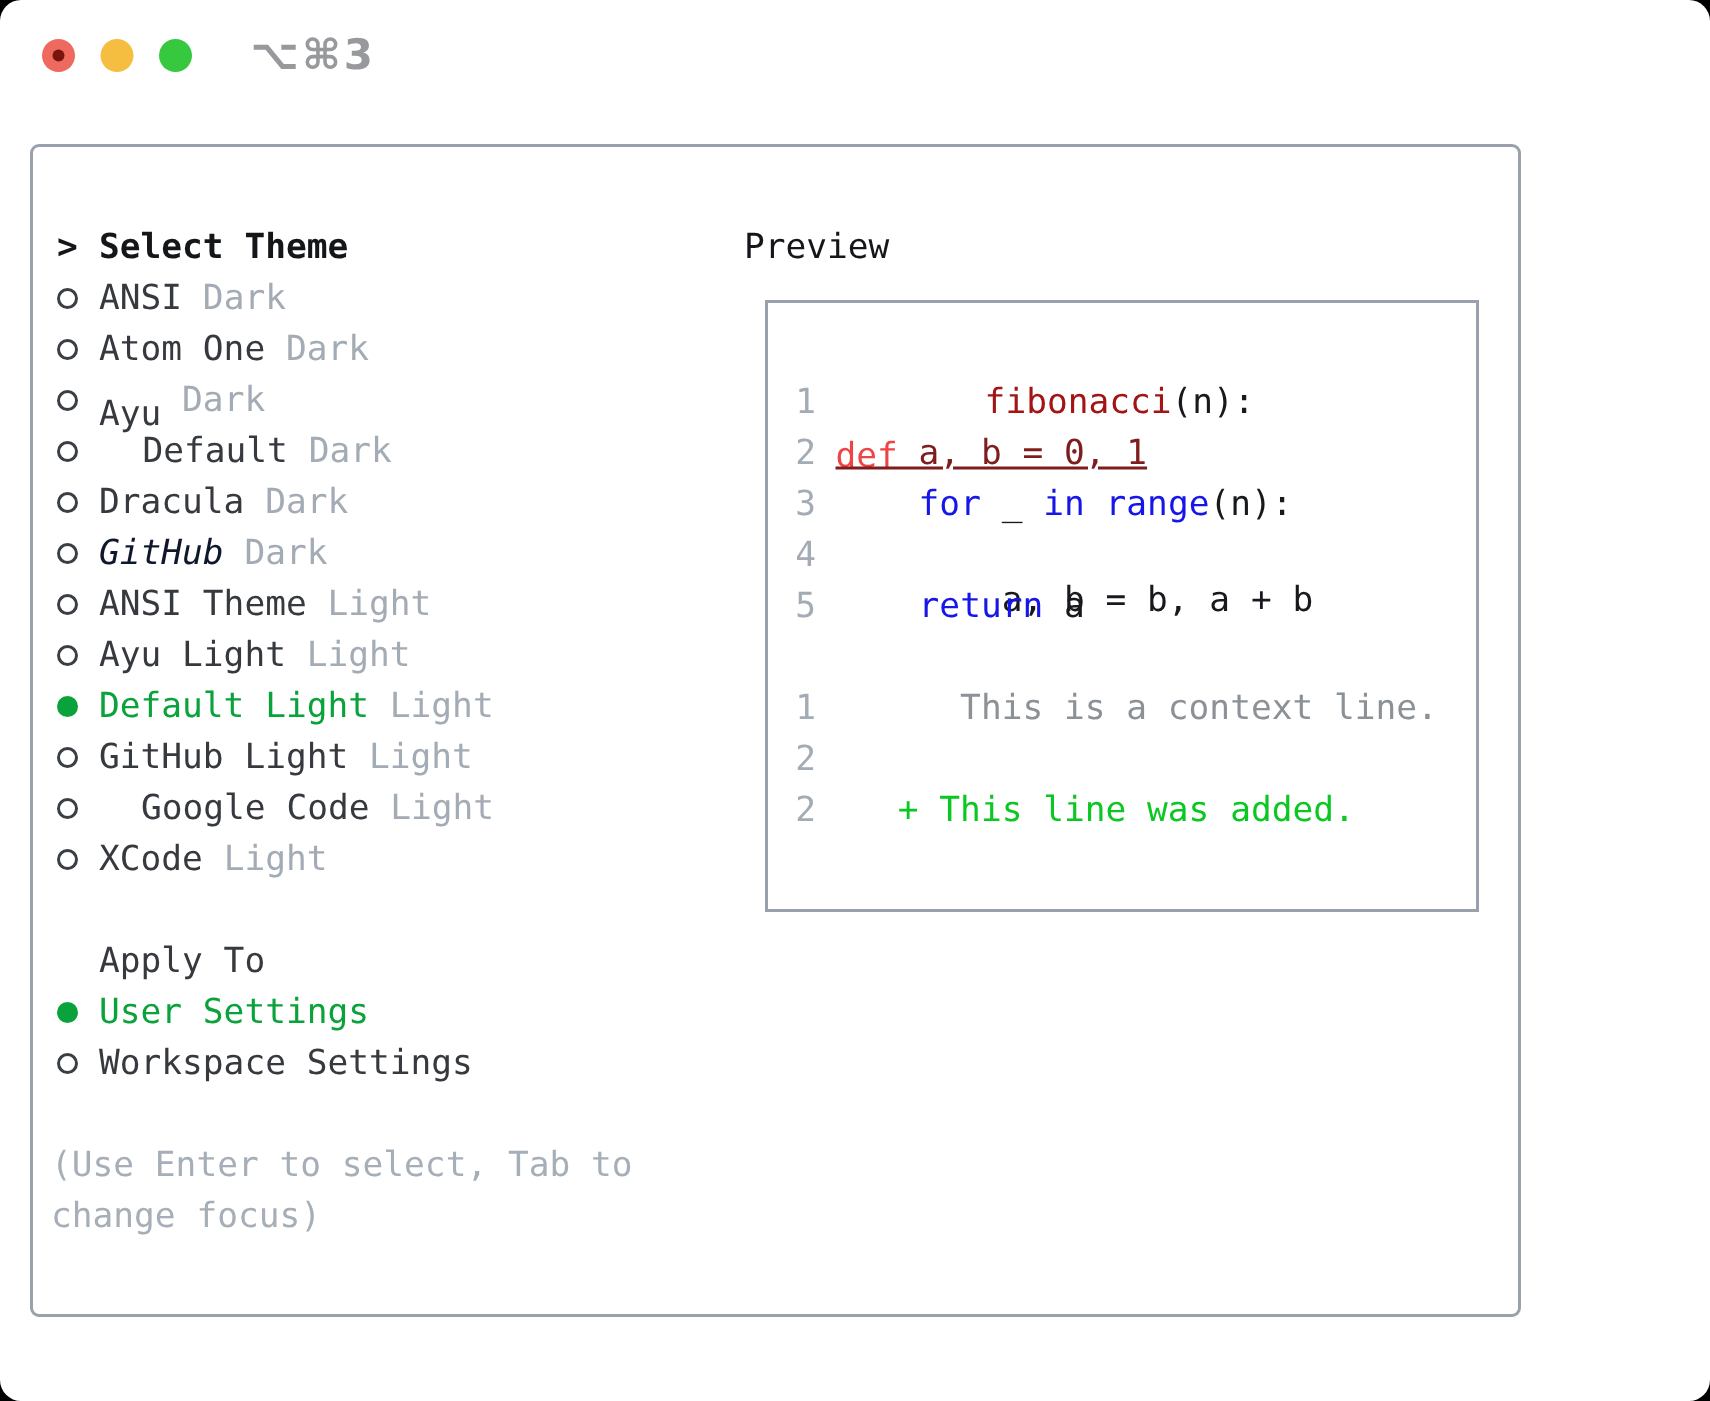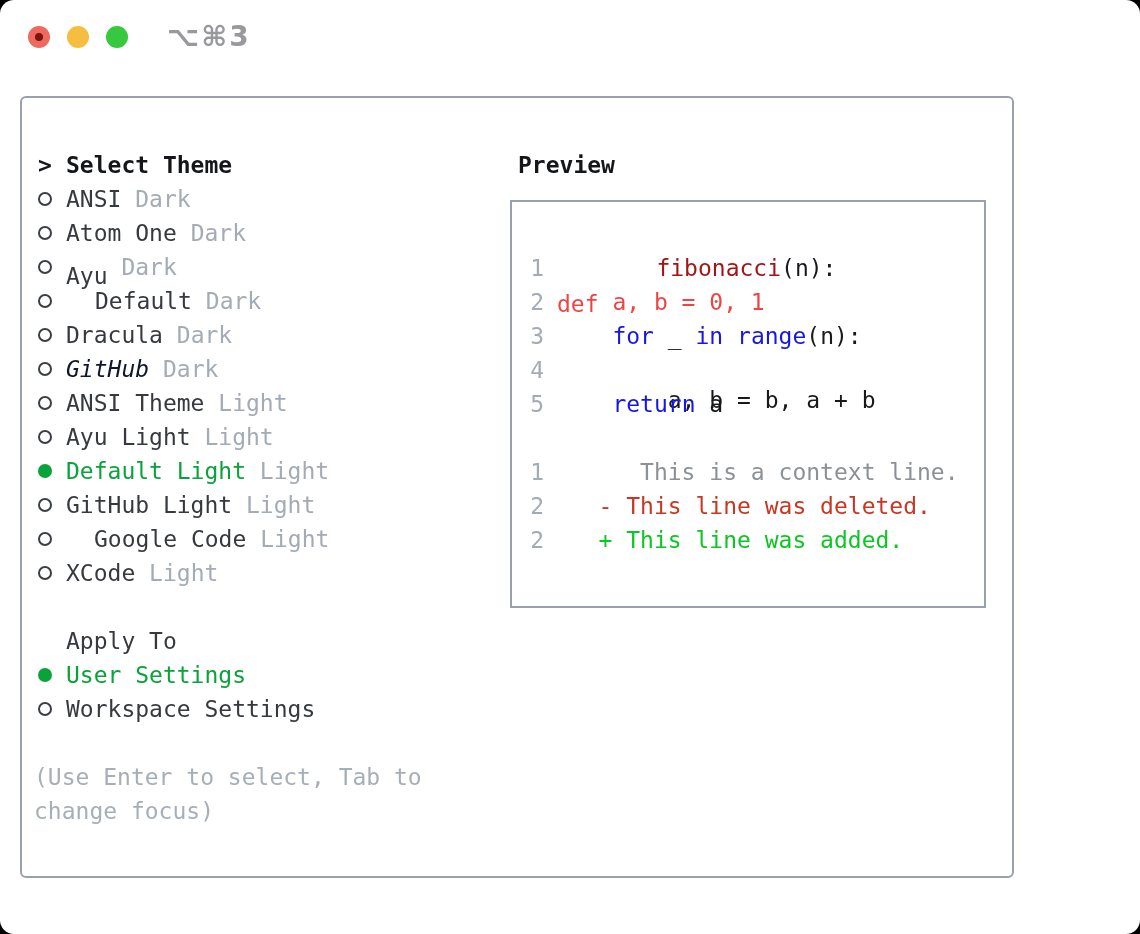--- a/index.html
+++ b/index.html
@@ -36,22 +36,22 @@
   .gutter{display:flex;align-items:center;width:28px;flex:0 0 28px;}
   .prompt{font-weight:bold;color:#141619;}
   .hdr{font-weight:bold;color:#141619;}
   .radio{box-sizing:border-box;width:14px;height:14px;border-radius:50%;border:2px solid #3a3f45;}
   .radio.on{border:none;background:#0aa23a;}
   .variant{color:#a3abb5;}
   .spacer{height:34px;}
   .hint{margin-left:-4px;margin-top:34px;width:420px;color:#a6aeb8;font-size:23px;line-height:34px;}
   
   .preview-title{
-    position:absolute;left:518px;top:148px;height:34px;line-height:34px;
-    font-size:23px;font-weight:bold;color:#141619;
+    position:absolute;left:496px;top:148px;height:34px;line-height:34px;
+    font-size:23px;font-weight:normal;color:#141619;
   }
   .preview-box{
     position:absolute;left:510px;top:200px;width:476px;height:408px;
     box-sizing:border-box;border:2px solid #99a2ac;background:#fff;
     padding:49px 0 0 18px;overflow:hidden;
   }
   .pline{display:flex;height:34px;line-height:34px;font-size:23px;white-space:pre;}
   .lnum{display:inline-block;min-width:14px;text-align:right;color:#a3abb5;margin-right:13px;flex:0 0 auto;}
 </style>
 </head>
@@ -102,26 +102,26 @@
       </div>
 
     <div class="hint">(Use Enter to select, Tab to change focus)</div>
   </div>
 
   <div class="preview-title">Preview</div>
 
   <div class="preview-box">
     <div id="code-lines">
         <div class="pline"><span class="lnum">1</span><span style="color: #ef4444; margin-top: 36px;">def</span><span style="color: rgb(23, 25, 28);"> </span><span style="color: rgb(163, 21, 21); margin-left: 44px;">fibonacci</span><span style="color: rgb(23, 25, 28);">(n):</span></div>
-        <div class="pline"><span class="lnum">2</span><span style="color: #ef4444;">    a, b = 0, 1</span></div>
+        <div class="pline"><span class="lnum">2</span><span style="color: #7f1d1d; text-decoration: underline;">    a, b = 0, 1</span></div>
         <div class="pline"><span class="lnum">3</span><span style="color: rgb(23, 25, 28);">    </span><span style="color: rgb(22, 22, 232);">for</span><span style="color: rgb(23, 25, 28);"> _ </span><span style="color: rgb(22, 22, 232);">in</span><span style="color: rgb(23, 25, 28);"> </span><span style="color: rgb(22, 22, 232);">range</span><span style="color: rgb(23, 25, 28);">(n):</span></div>
         <div class="pline"><span class="lnum">4</span><span style="color: rgb(23, 25, 28); margin-top: 30px;">        a, b = b, a + b</span></div>
         <div class="pline"><span class="lnum">5</span><span style="color: rgb(23, 25, 28);">    </span><span style="color: rgb(22, 22, 232);">return</span><span style="color: rgb(23, 25, 28);"> a</span></div>
       </div>
     <div class="spacer"></div>
     <div id="diff-lines">
         <div class="pline"><span class="lnum">1</span><span style="color: rgb(139, 145, 150);">      This is a context line.</span></div>
-        <div class="pline"><span class="lnum">2</span><span style="color: rgb(201, 55, 34);">   - This line was deleted.</span></div>
+        <div class="pline"><span class="lnum">2</span></div>
         <div class="pline"><span class="lnum">2</span><span style="color: rgb(11, 199, 34);">   + This line was added.</span></div>
       </div>
   </div>
 
 </div>
 
 </body></html>

